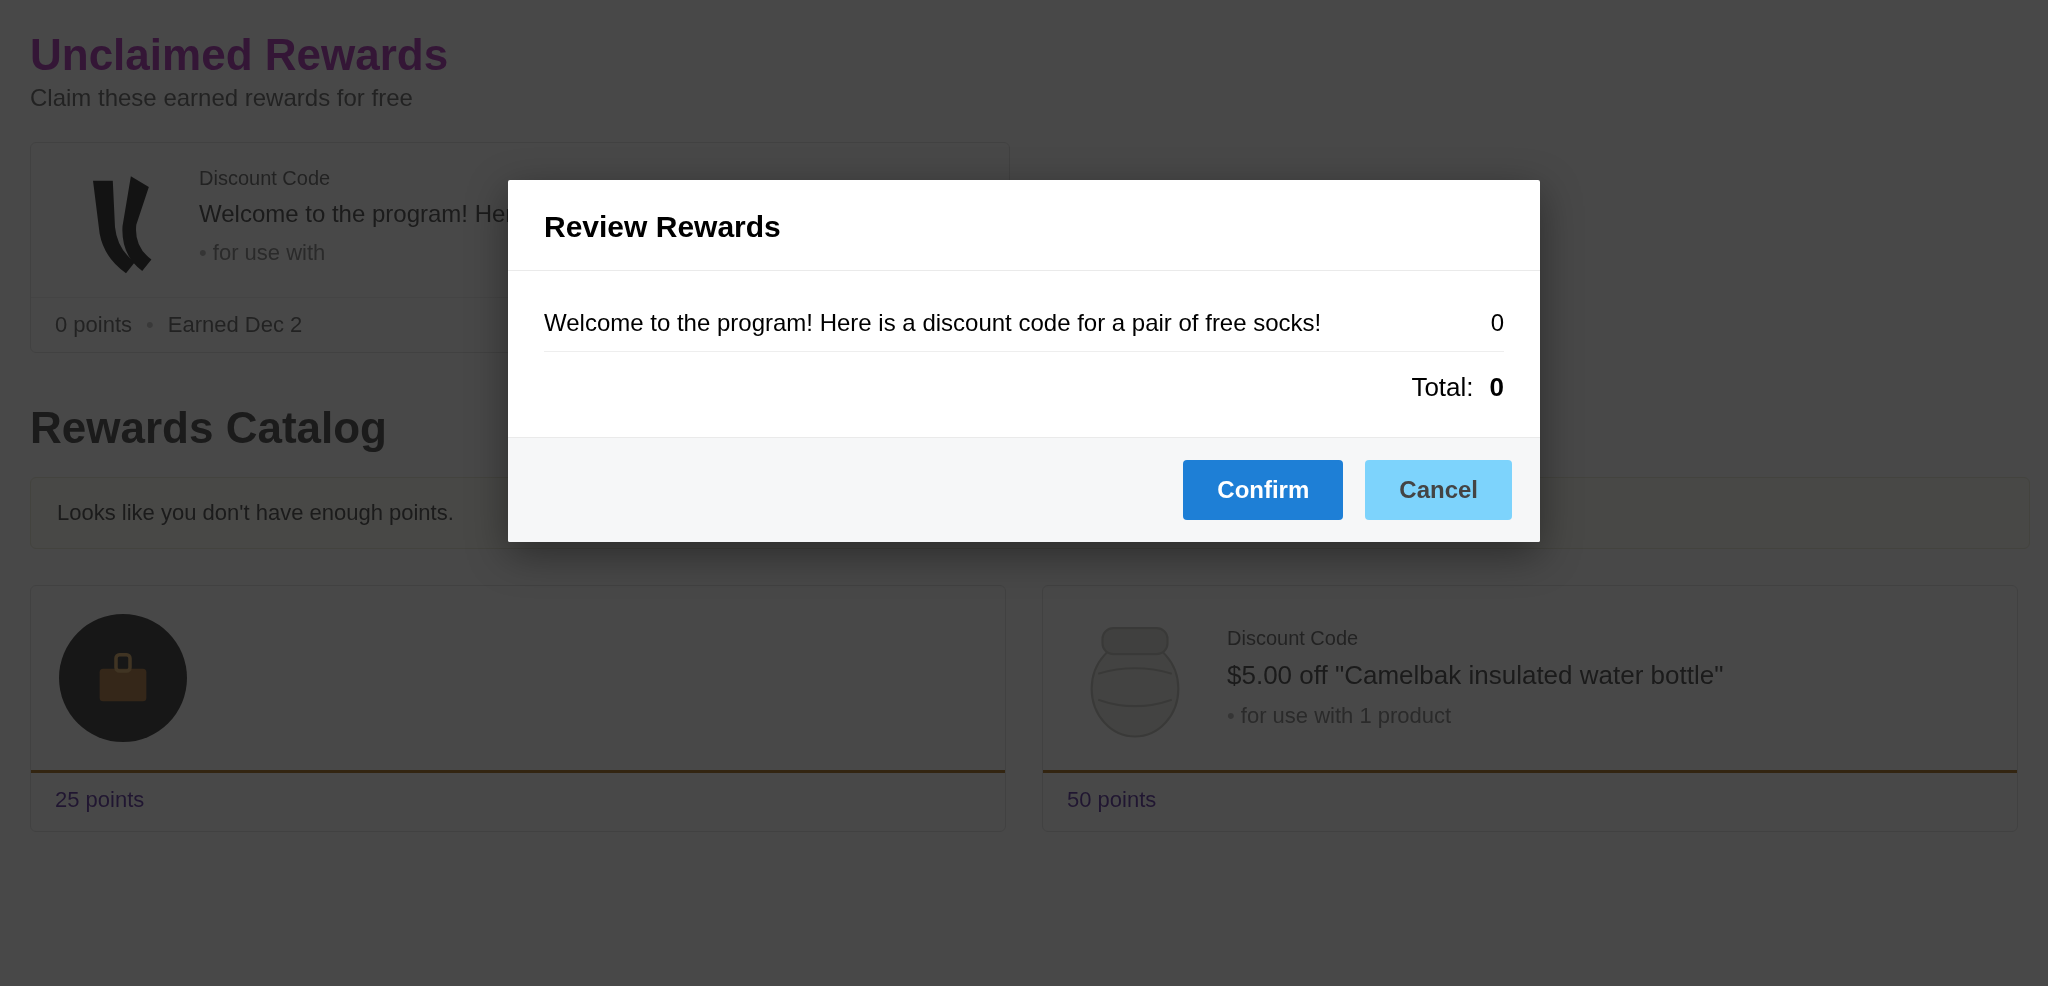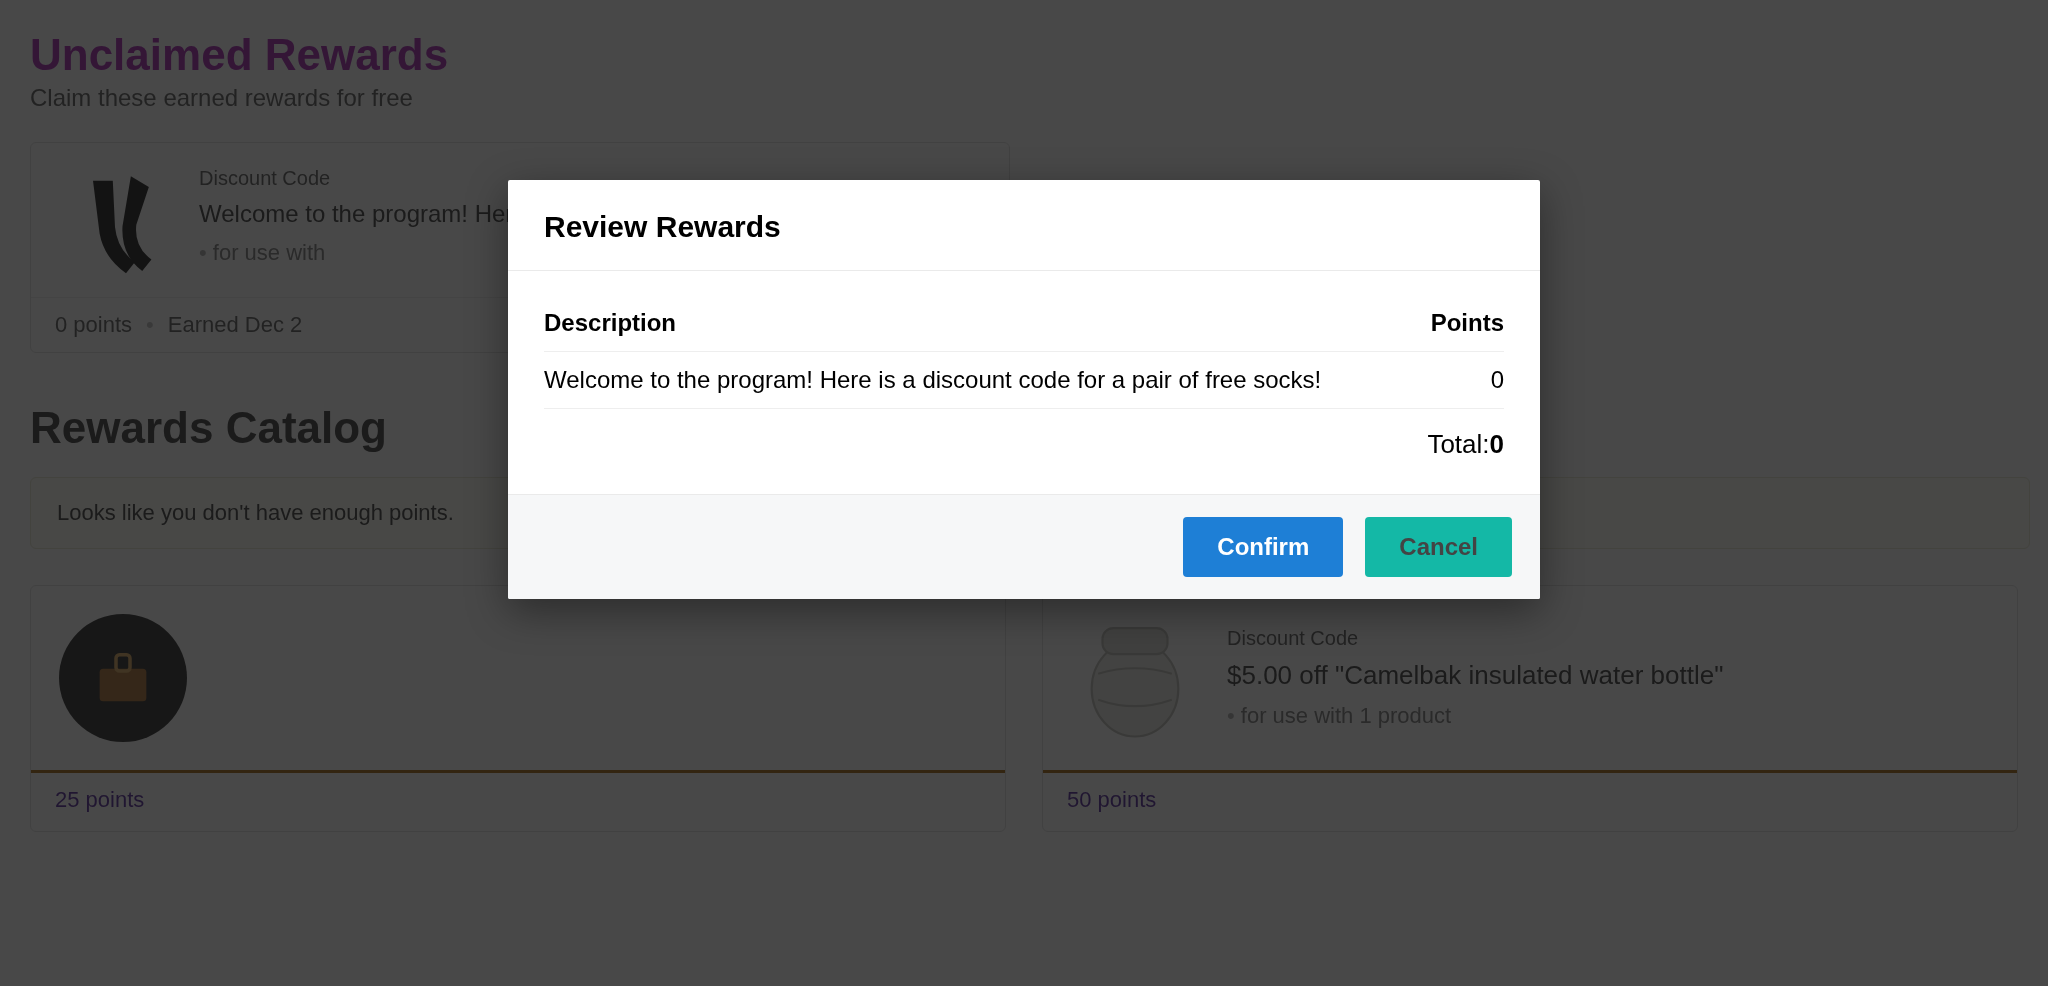--- a/index.html
+++ b/index.html
@@ -70,39 +70,39 @@
     background: #fff;
     border-radius: 2px;
     box-shadow: 0 12px 40px rgba(0,0,0,0.4);
     overflow: hidden;
   }
   .modal-header { padding: 30px 36px 26px 36px; font-size: 30px; font-weight: 700; border-bottom: 1px solid #eaeaea; }
   .modal-body { padding: 24px 36px 10px 36px; }
   .tbl-head, .tbl-row { display: flex; justify-content: space-between; align-items: center; padding: 14px 0; font-size: 24px; }
   .tbl-head { font-weight: 700; border-bottom: 1px solid #eee; }
   .tbl-row { border-bottom: 1px solid #eee; font-weight: 400; }
-  .tbl-total { display: flex; justify-content: flex-end; align-items: flex-end; padding: 20px 0 24px 0; font-size: 26px; }
+  .tbl-total { display: flex; justify-content: flex-end; align-items: flex-end; gap: 16px; padding: 20px 0 24px 0; font-size: 26px; }
   .tbl-total .lbl { font-weight: 400; }
   .tbl-total .val { font-weight: 700; }
   .modal-footer {
     background: #f6f7f8;
     border-top: 1px solid #eaeaea;
     padding: 22px 28px;
     display: flex; justify-content: flex-end; gap: 22px;
   }
   .btn {
     font-size: 24px;
     font-weight: 600;
     padding: 16px 34px;
     border-radius: 4px;
     border: none;
     cursor: pointer;
   }
   .btn-primary { background: #1e7fd6; color: #ffffff; }
-  .btn-secondary { background: #14b8a6; color: #444; }
+  .btn-secondary { background: #7dd3fc; color: #444; }
   svg { display: block; }
 </style>
 </head>
 <body>
 
 <div class="page">
 
   <h1 class="page-title">Unclaimed Rewards</h1>
   <div class="page-subtitle">Claim these earned rewards for free</div>
 
@@ -167,24 +167,20 @@
       </div>
     </div>
   </div>
 
 </div>
 
 <div class="overlay">
   <div class="modal">
     <div class="modal-header">Review Rewards</div>
     <div class="modal-body">
-      <div class="tbl-head">
-        <span>Description</span>
-        <span>Points</span>
-      </div>
       <div class="tbl-row">
         <span>Welcome to the program! Here is a discount code for a pair of free socks!</span>
         <span>0</span>
       </div>
       <div class="tbl-total">
         <span class="lbl">Total:</span>
         <span class="val">0</span>
       </div>
     </div>
     <div class="modal-footer">

